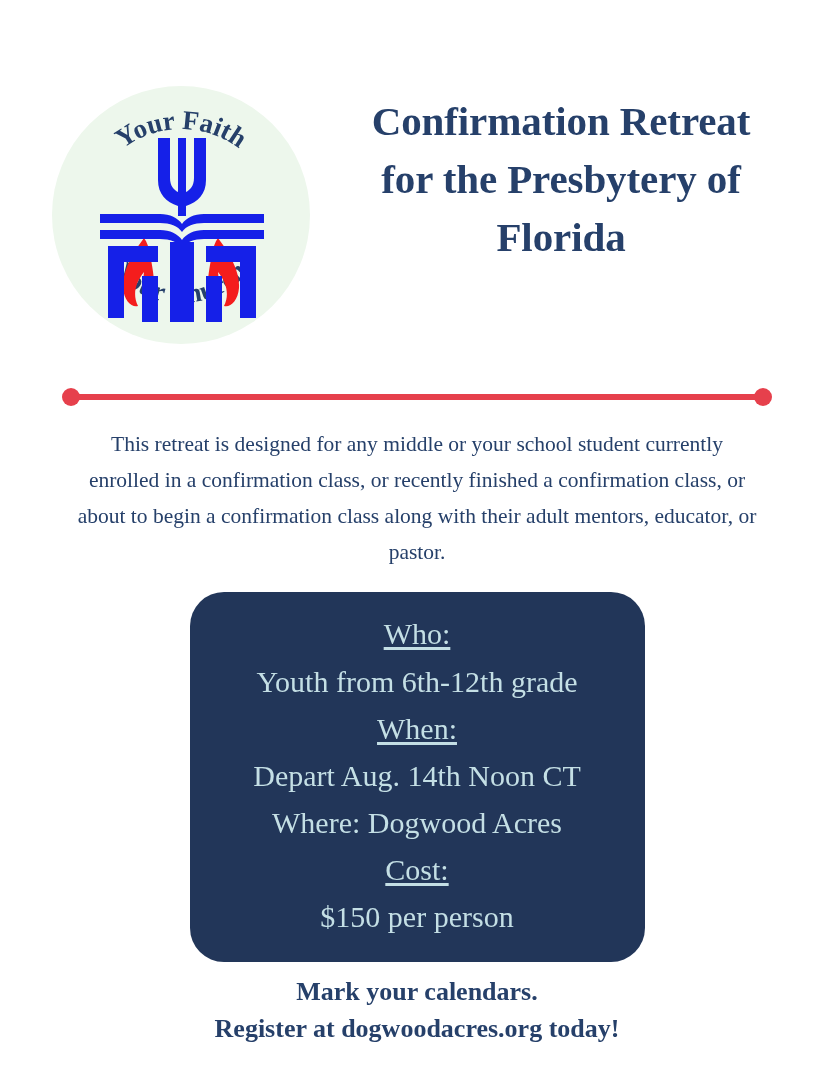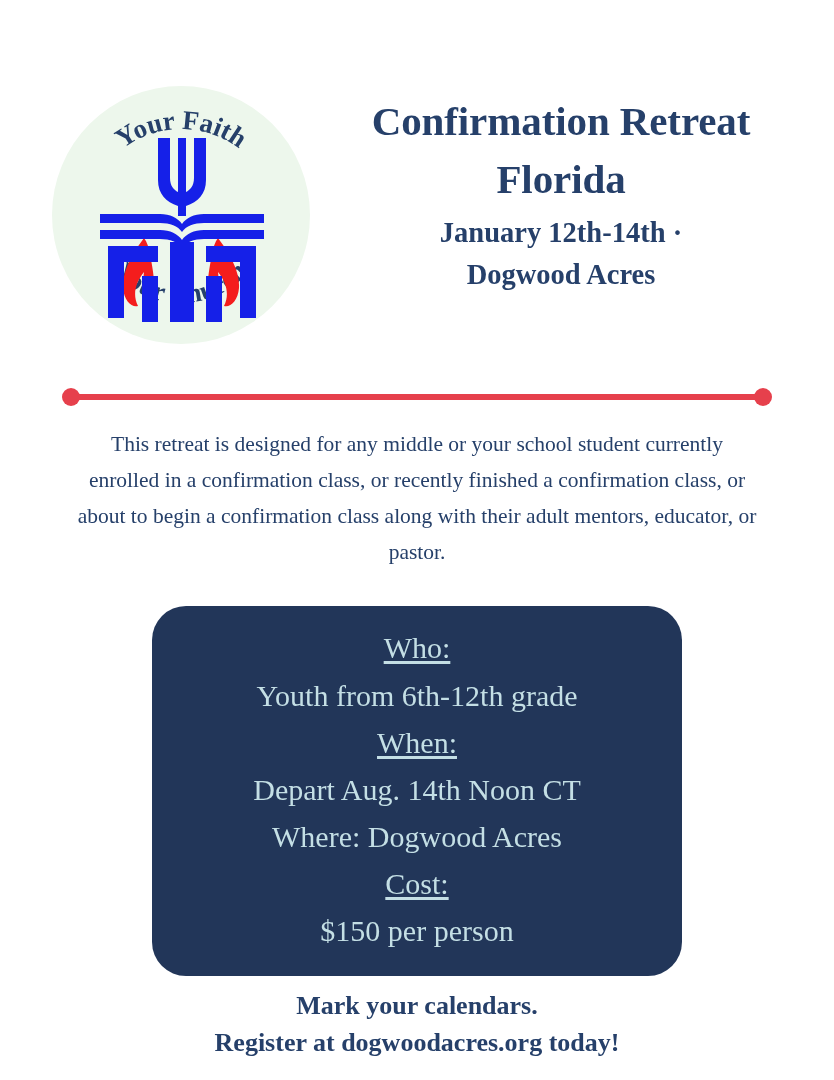--- a/index.html
+++ b/index.html
@@ -94,22 +94,22 @@
     margin: 20px auto 0 auto;
     width: 680px;
     text-align: center;
     font-size: 21.5px;
     line-height: 1.68;
     color: #26406a;
   }
 
   
   .card {
-    margin: 36px auto 0 auto;
-    width: 530px;
+    margin: 22px auto 0 auto;
+    width: 455px;
     background: #223659;
     border-radius: 34px;
     padding: 18px 20px 22px 20px;
     box-sizing: border-box;
     text-align: center;
   }
   .card-line {
     color: #c4dfe5;
     font-size: 30px;
     line-height: 1.57;
@@ -187,25 +187,22 @@
         <path d="M 118,156 L 142,156 L 142,236 L 118,236 Z" fill="#1520e8"></path>
         <path d="M 90,190 L 106,190 L 106,236 L 90,236 Z" fill="#1520e8"></path>
         <path d="M 170,190 L 154,190 L 154,236 L 170,236 Z" fill="#1520e8"></path>
       </g>
     </svg>
   </div>
 
   <div class="title-block">
     <div class="title-main">
       <div>Confirmation Retreat</div>
+      <div>for the Presbytery of</div>
       <div>Florida</div>
-    </div>
-    <div class="title-sub">
-      <div>January 12th-14th ·</div>
-      <div>Dogwood Acres</div>
     </div>
   </div>
 </div>
 
 <div class="divider">
   <div class="divider-dot left"></div>
   <div class="divider-line"></div>
   <div class="divider-dot right"></div>
 </div>
 

